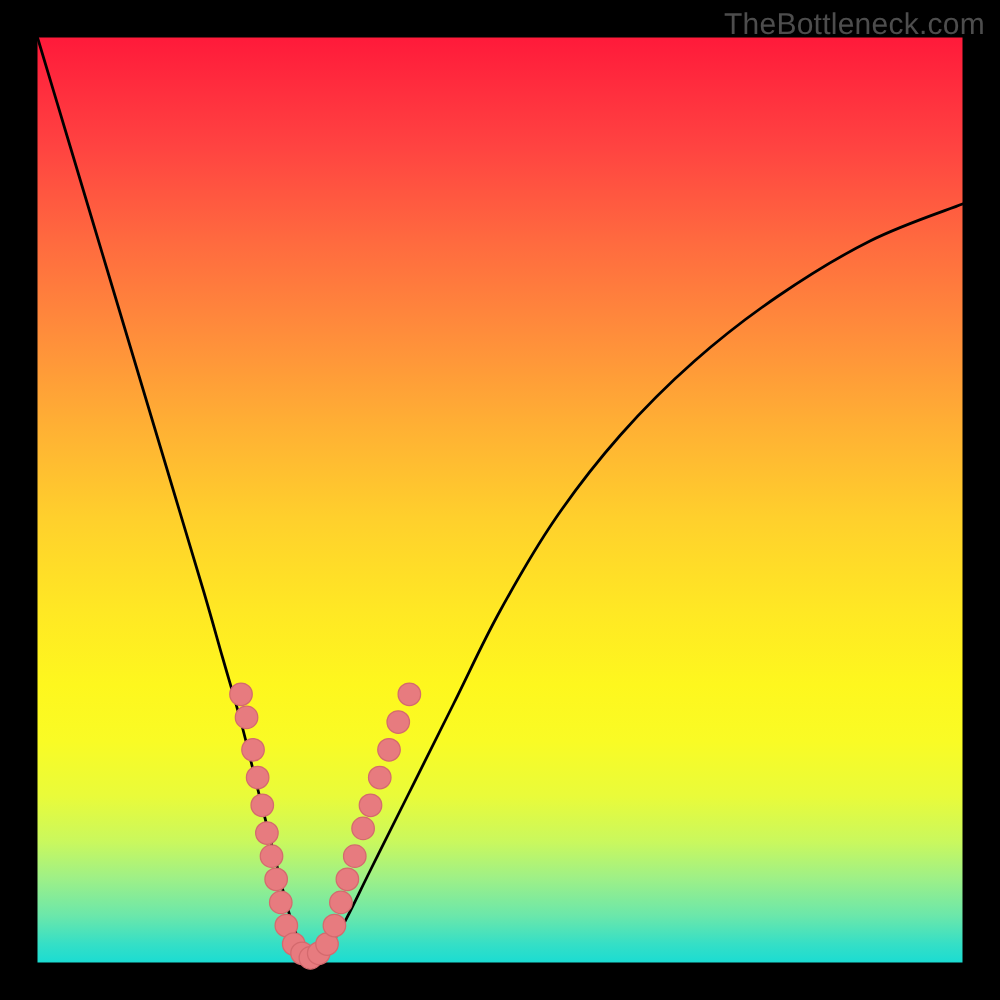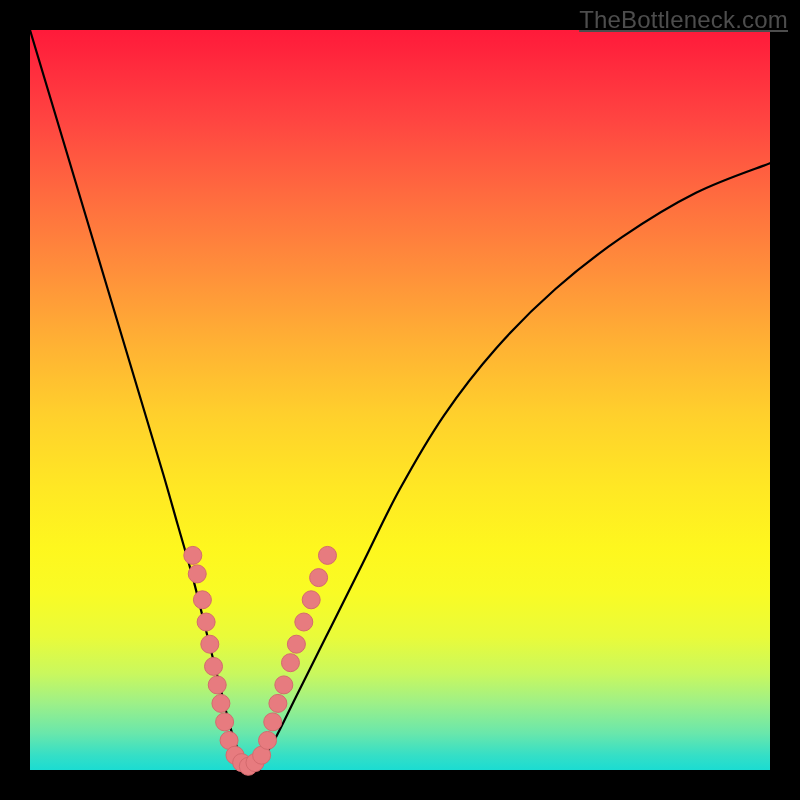--- a/index.html
+++ b/index.html
@@ -62,21 +62,20 @@
   }
   .attribution {
     position: absolute;
     top: 6px;
     right: 12px;
     color: #4d4d4d;
     font-size: 24px;
     font-weight: 400;
     letter-spacing: 0.2px;
     user-select: none;
-    text-decoration: underline;
   }
 </style>
 </head>
 <body>
 
 <div class="frame">
   <div class="plot">
     <div class="gradient"></div>
     <svg class="curve" viewBox="0 0 740 740" preserveAspectRatio="none">
       <path d="M 0.00 0.00 C 4.00 13.32, 14.21 47.36, 22.20 74.00 C 30.19 100.64, 36.41 121.36, 44.40 148.00 C 52.39 174.64, 58.61 195.36, 66.60 222.00 C 74.59 248.64, 80.81 269.36, 88.80 296.00 C 96.79 322.64, 103.01 343.36, 111.00 370.00 C 118.99 396.64, 126.54 421.36, 133.20 444.00 C 139.86 466.64, 142.67 477.15, 148.00 495.80 C 153.33 514.45, 157.47 527.62, 162.80 547.60 C 168.13 567.58, 173.60 590.82, 177.60 606.80 C 181.60 622.78, 182.34 625.74, 185.00 636.40 C 187.66 647.06, 189.74 655.34, 192.40 666.00 C 195.06 676.66, 197.14 686.28, 199.80 695.60 C 202.46 704.92, 204.54 711.14, 207.20 717.80 C 209.86 724.46, 211.94 728.60, 214.60 732.60 C 217.26 736.60, 219.34 740.00, 222.00 740.00 C 224.66 740.00, 225.40 737.93, 229.40 732.60 C 233.40 727.27, 237.54 722.39, 244.20 710.40 C 250.86 698.41, 257.08 684.65, 266.40 666.00 C 275.72 647.35, 284.01 630.78, 296.00 606.80 C 307.99 582.82, 319.68 559.44, 333.00 532.80 C 346.32 506.16, 355.35 485.44, 370.00 458.80 C 384.65 432.16, 397.08 410.11, 414.40 384.80 C 431.72 359.49, 446.22 340.84, 466.20 318.20 C 486.18 295.56, 502.76 278.98, 525.40 259.00 C 548.04 239.02, 566.69 224.52, 592.00 207.20 C 617.31 189.88, 639.36 176.12, 666.00 162.80 C 692.64 149.48, 726.68 138.53, 740.00 133.20" fill="none" stroke="#000000" stroke-width="2.2" stroke-linecap="round" stroke-linejoin="round"></path>

